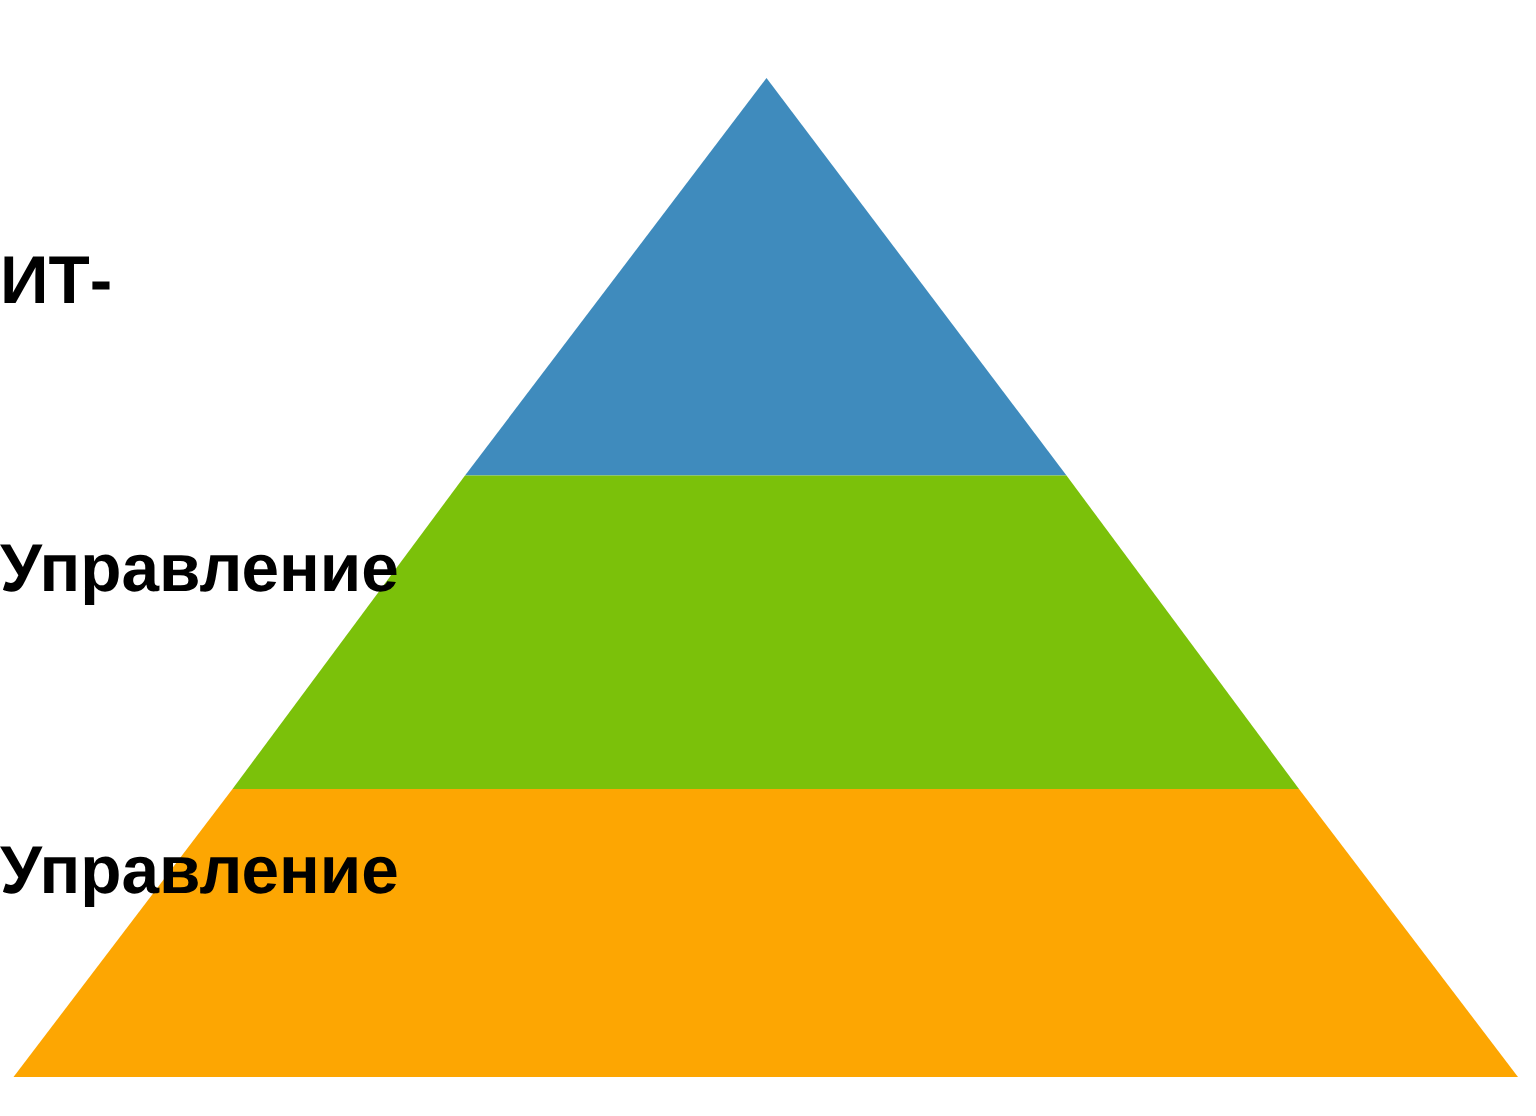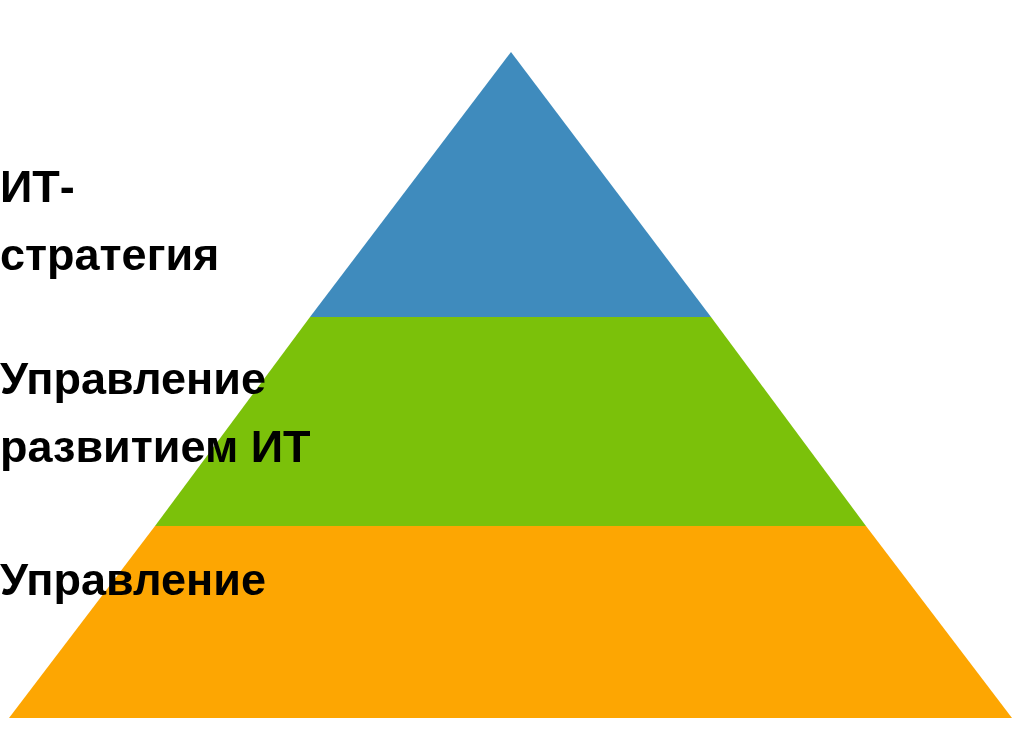--- a/index.html
+++ b/index.html
@@ -22,23 +22,21 @@
 <body>
 
 <svg id="pyramid" viewBox="0 0 1024 744" xmlns="http://www.w3.org/2000/svg">
   <polygon points="511,52 711,317 310,317" fill="#3f8bbd"></polygon>
   <polygon points="310,317 711,317 866,526 155,526" fill="#7bc10a"></polygon>
   <polygon points="155,526 866,526 1012,718 9,718" fill="#fda602"></polygon>
 </svg>
 
 <div class="label" style="top:153px;">
   <span>ИТ-</span>
-  <span>стратегия</span>
 </div>
 
 <div class="label" style="top:345px;">
   <span>Управление</span>
-  <span>развитием ИТ</span>
 </div>
 
 <div class="label" style="top:546px;">
   <span>Управление</span>
 </div>
 
 </body></html>

